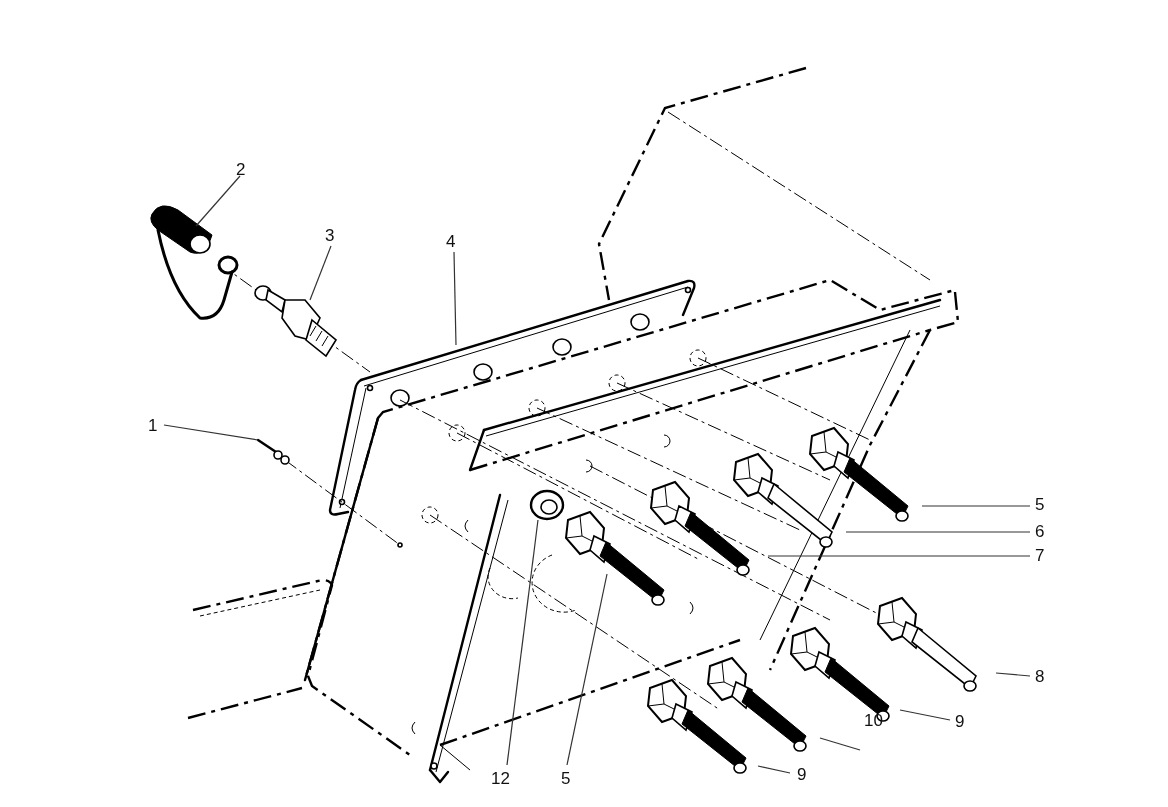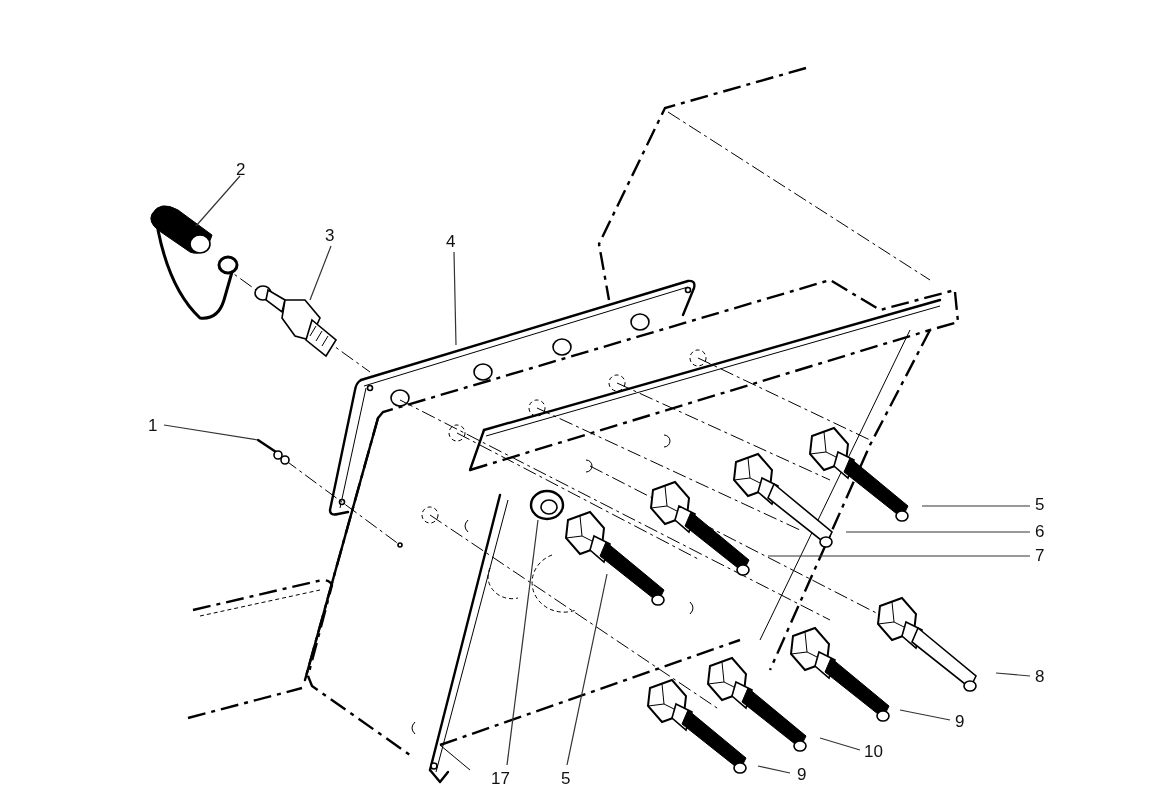--- a/index.html
+++ b/index.html
@@ -174,17 +174,17 @@
 
   <span class="lbl" style="left:148px;top:417px">1</span>
   <span class="lbl" style="left:236px;top:161px">2</span>
   <span class="lbl" style="left:325px;top:227px">3</span>
   <span class="lbl" style="left:446px;top:233px">4</span>
   <span class="lbl" style="left:1035px;top:496px">5</span>
   <span class="lbl" style="left:1035px;top:523px">6</span>
   <span class="lbl" style="left:1035px;top:547px">7</span>
   <span class="lbl" style="left:1035px;top:668px">8</span>
   <span class="lbl" style="left:955px;top:713px">9</span>
-  <span class="lbl" style="left:864px;top:743px">10</span>
+  <span class="lbl" style="left:864px;top:712px">10</span>
   <span class="lbl" style="left:797px;top:766px">9</span>
   <span class="lbl" style="left:561px;top:770px">5</span>
-  <span class="lbl" style="left:491px;top:770px">17</span>
+  <span class="lbl" style="left:491px;top:770px">12</span>
 </div>
 
 </body></html>

